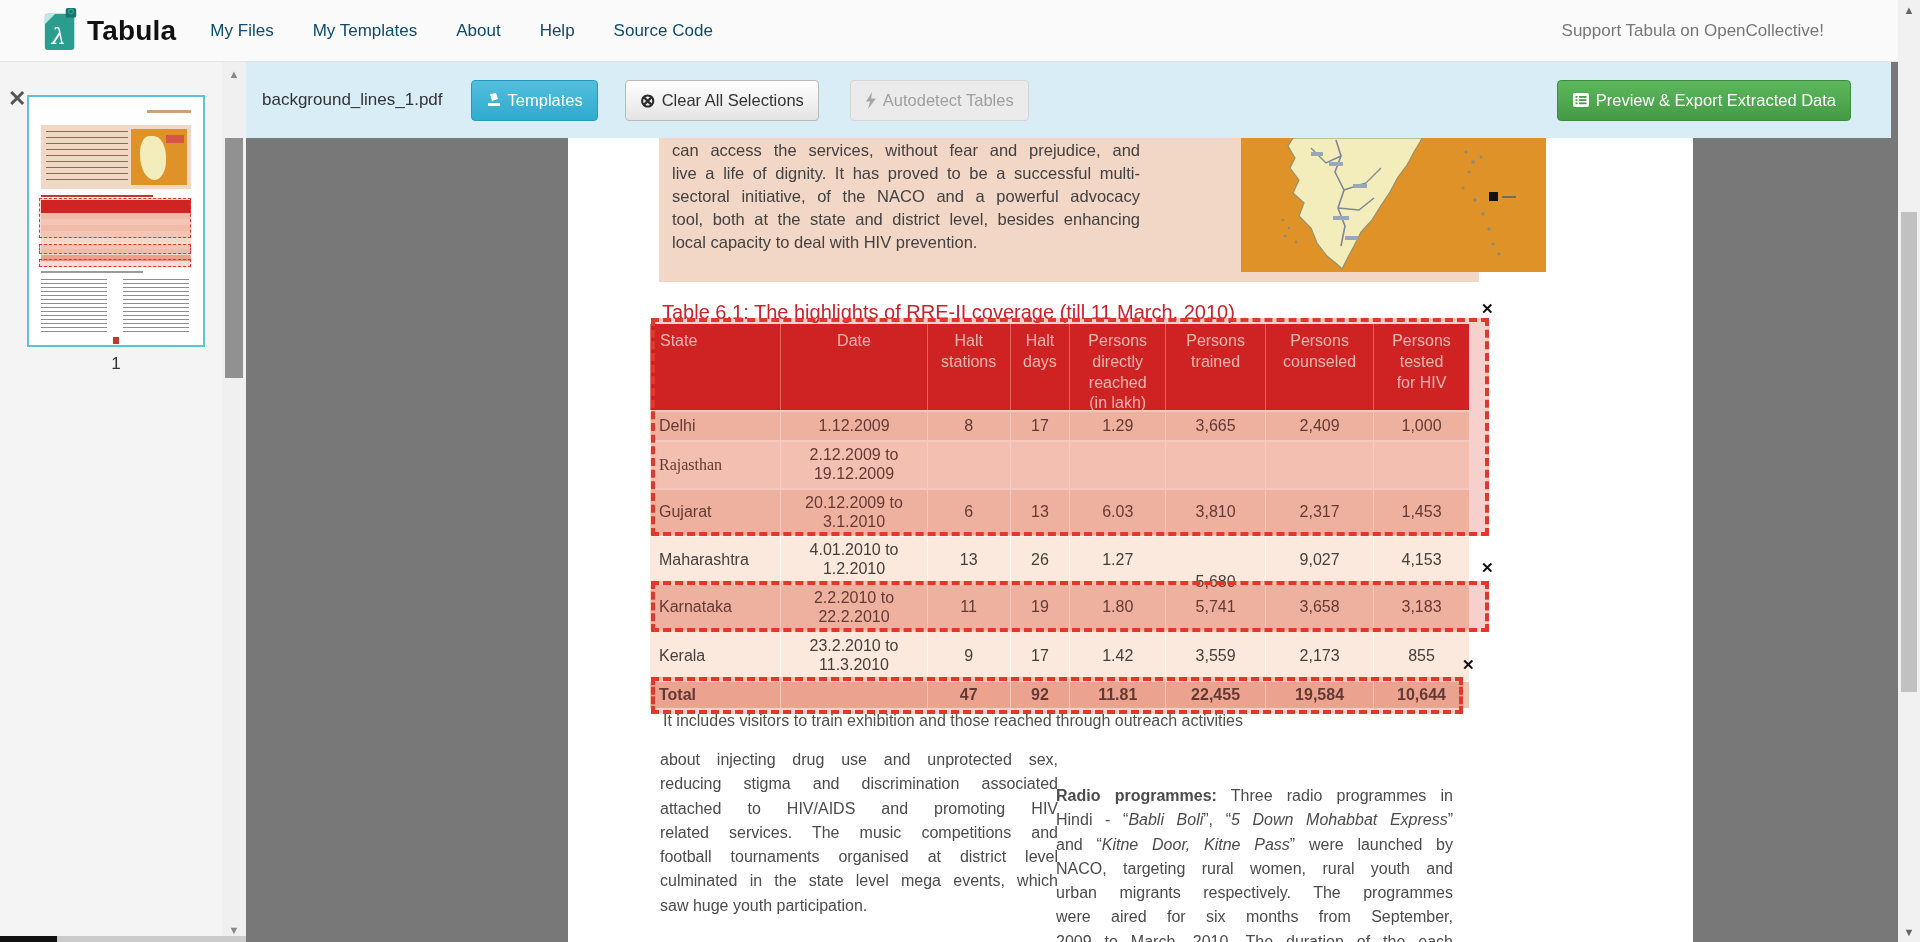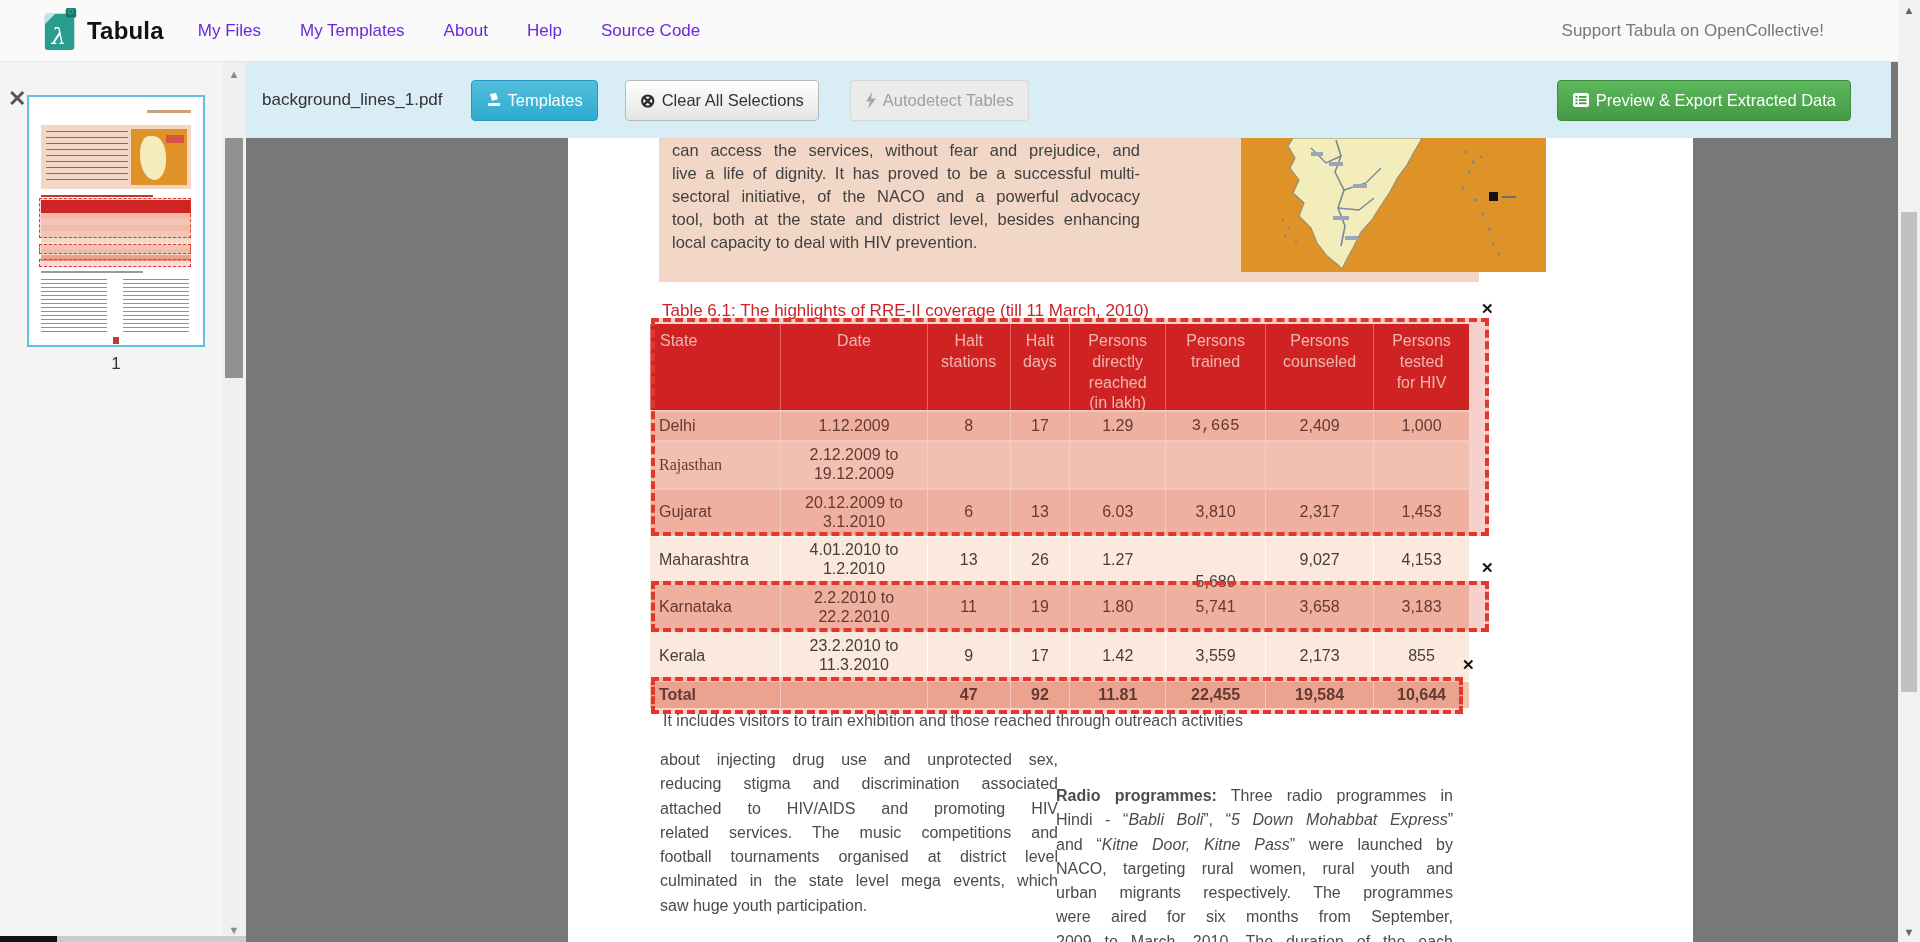--- a/index.html
+++ b/index.html
@@ -2,23 +2,23 @@
 <html><head>
 <meta charset="utf-8">
 <style>
   * { margin:0; padding:0; box-sizing:border-box; }
   html,body { width:1920px; height:942px; overflow:hidden; font-family:"Liberation Sans",sans-serif; }
   #app { position:relative; width:1920px; height:942px; background:#787878; overflow:hidden; }
 
   
   .navbar { position:absolute; left:0; top:0; width:1920px; height:62px; background:#fafafa; border-bottom:1px solid #e4e4e4; display:flex; align-items:center; z-index:30; }
   .brand { display:flex; align-items:center; margin-left:42px; }
-  .brand-title { font-size:24px; font-weight:bold; color:#111; margin-left:7px; letter-spacing:.2px; }
+  .brand-title { font-size:28px; font-weight:bold; color:#111; margin-left:7px; letter-spacing:.2px; }
   .nav-links { display:flex; gap:39px; margin-left:34px; }
-  .nav-links a { font-size:17px; color:#6d28d9; text-decoration:none; cursor:pointer; }
+  .nav-links a { font-size:17px; color:#0c4a6e; text-decoration:none; cursor:pointer; }
   .support { margin-left:auto; margin-right:96px; font-size:17px; color:#777; text-decoration:none; cursor:pointer; }
 
   
   .sidebar { position:absolute; left:0; top:62px; width:246px; height:880px; background:#f4f4f4; z-index:10; }
   .thumb-close { position:absolute; left:8px; top:26px; font-size:22px; font-weight:bold; color:#555; cursor:pointer; line-height:1; }
   .thumb-box { position:absolute; left:27px; top:33px; width:178px; height:252px; background:#fff; border:2px solid #5ec1e3; cursor:pointer; }
   .th-head { position:absolute; right:12px; top:13px; width:44px; height:3px; background:#c9a27a; }
   .th-pink { position:absolute; left:12px; top:28px; width:150px; height:64px; background:#f3d7c6; }
   .th-pink-lines { position:absolute; left:5px; top:6px; width:82px; height:52px; background:repeating-linear-gradient(to bottom,#a2604f 0 1px,transparent 1px 6px); }
   .th-map { position:absolute; right:4px; top:4px; width:56px; height:56px; background:#de9228; }
@@ -58,21 +58,21 @@
   .btn-export { margin-left:auto; margin-right:40px; background:linear-gradient(#5cb85c,#459a45); border:1px solid #3d8b3d; color:#fff; }
 
   
   .pdf-page { position:absolute; left:568px; top:138px; width:1125px; height:804px; background:#ffffff; z-index:5; cursor:crosshair; }
 
   .intro-block { position:absolute; left:91px; top:0; width:820px; height:144px; background:#f3d7c6; }
   .intro-text { position:absolute; left:13px; top:1px; width:468px; color:#414141; font-size:16.5px; }
   .intro-text .jline { line-height:23px; }
   .map-box { position:absolute; left:582px; top:0; width:305px; height:134px; }
 
-  .table-title { position:absolute; left:94px; top:163px; font-size:17px; color:#c8232b; }
+  .table-title { position:absolute; left:94px; top:163px; font-size:20px; color:#c8232b; }
   #rre-table { position:absolute; left:82px; top:186px; width:819px; }
   .t-row { display:flex; width:100%; }
   .t-row.t-head { background:#ce2026; }
   .t-row.rowA { background:#f5d8c6; }
   .t-row.rowB { background:#fae9dc; }
   .t-row.rowT { background:#f1c6b1; font-weight:bold; }
   .t-row + .t-row { border-top:2px solid #fdf5ee; }
   .t-cell { display:flex; align-items:center; justify-content:center; text-align:center; white-space:pre-line; font-size:16px; color:#463e3a; border-left:1px solid rgba(255,255,255,.8); line-height:1.18; }
   .t-cell:first-child { justify-content:flex-start; text-align:left; padding-left:9px; border-left:none; }
   .t-head .t-cell { color:#f6dbd6; border-left:1px solid rgba(252,226,222,.45); align-items:flex-start; padding-top:7px; line-height:1.3; }
@@ -267,21 +267,21 @@
           <div class="t-cell" style="width: 11.7%;">Persons
 tested
 for HIV</div>
         </div>
         <div class="t-row rowA" style="height: 30px;">
           <div class="t-cell" style="width: 15.9%;">Delhi</div>
           <div class="t-cell" style="width: 17.9%;">1.12.2009</div>
           <div class="t-cell" style="width: 10.1%;">8</div>
           <div class="t-cell" style="width: 7.3%;">17</div>
           <div class="t-cell" style="width: 11.7%;">1.29</div>
-          <div class="t-cell" style="width: 12.2%; font-family: Liberation Mono, monospace;">3,665</div>
+          <div class="t-cell" style="width: 12.2%;">3,665</div>
           <div class="t-cell" style="width: 13.2%;">2,409</div>
           <div class="t-cell" style="width: 11.7%;">1,000</div>
         </div>
         <div class="t-row rowB" style="height: 48px;">
           <div class="t-cell" style="width: 15.9%; font-family: Liberation Serif, serif;">Rajasthan</div>
           <div class="t-cell" style="width: 17.9%;">2.12.2009 to
 19.12.2009</div>
           <div class="t-cell" style="width: 10.1%;"></div>
           <div class="t-cell" style="width: 7.3%;"></div>
           <div class="t-cell" style="width: 11.7%;"></div>

